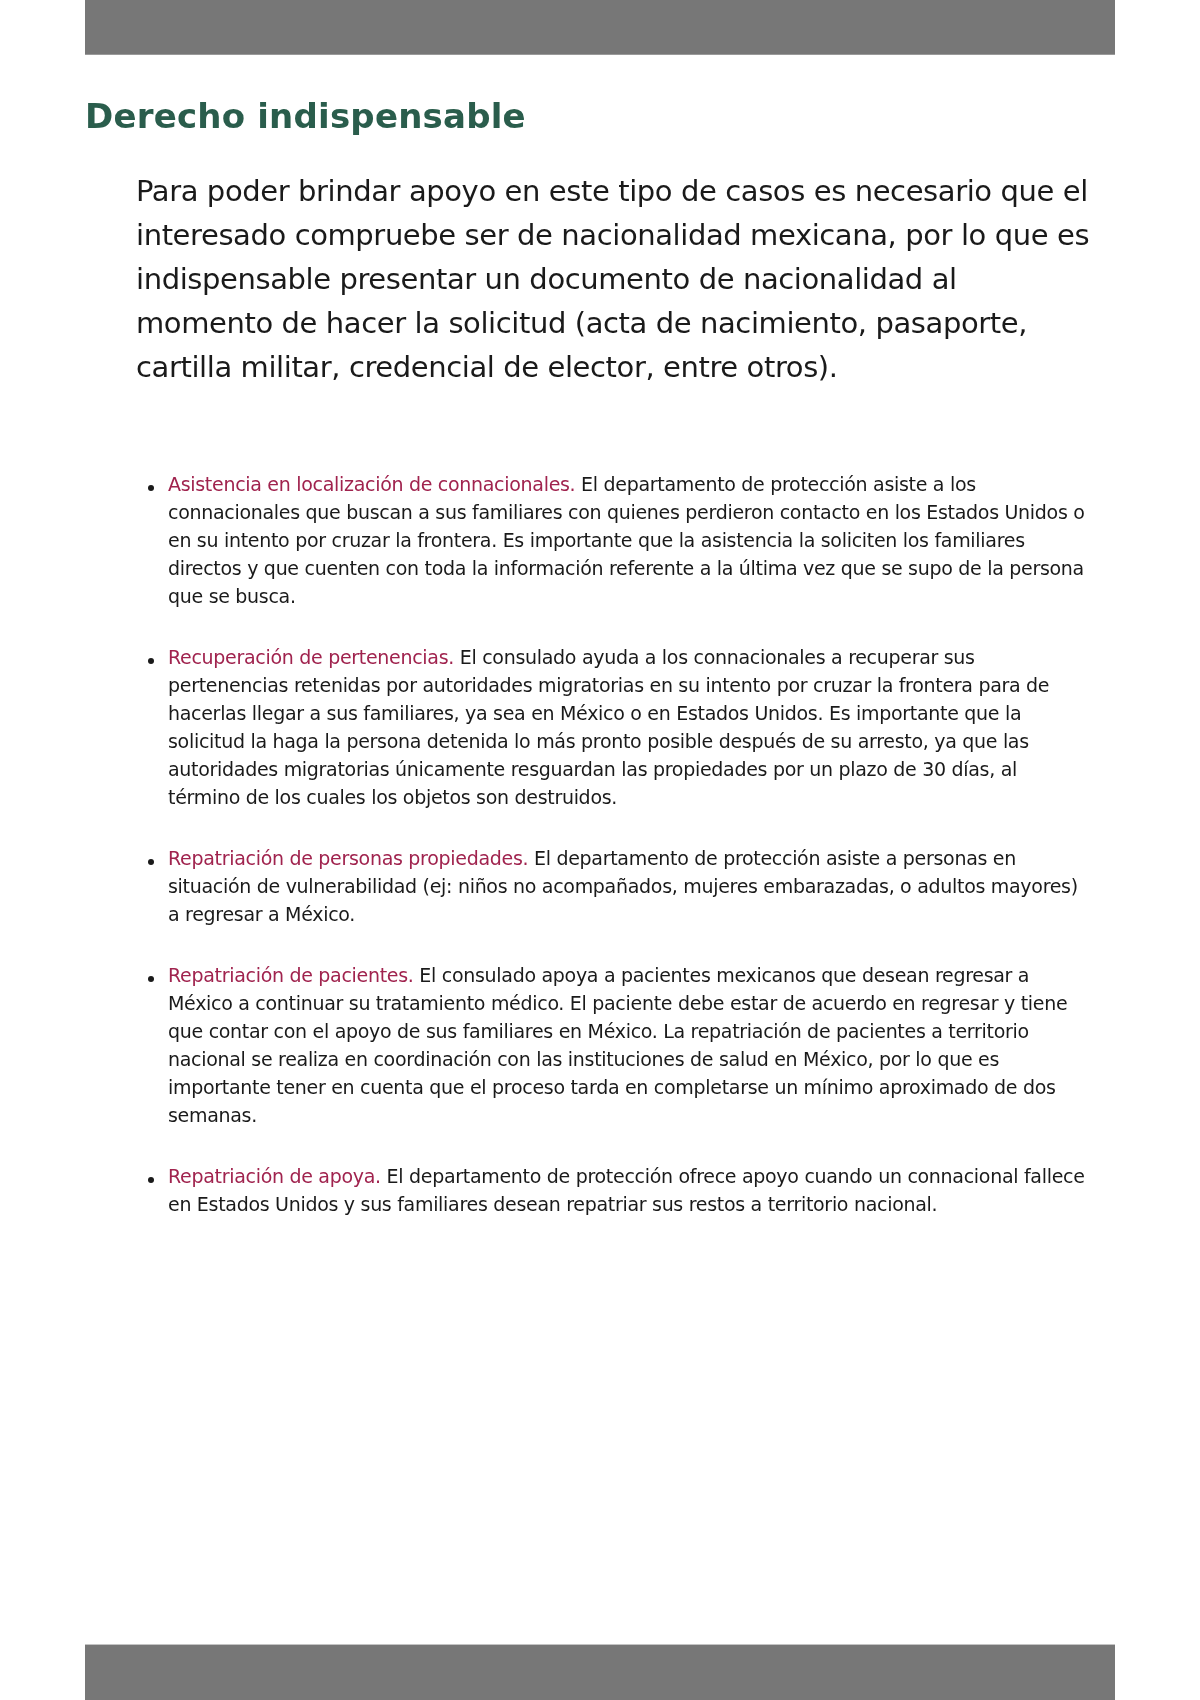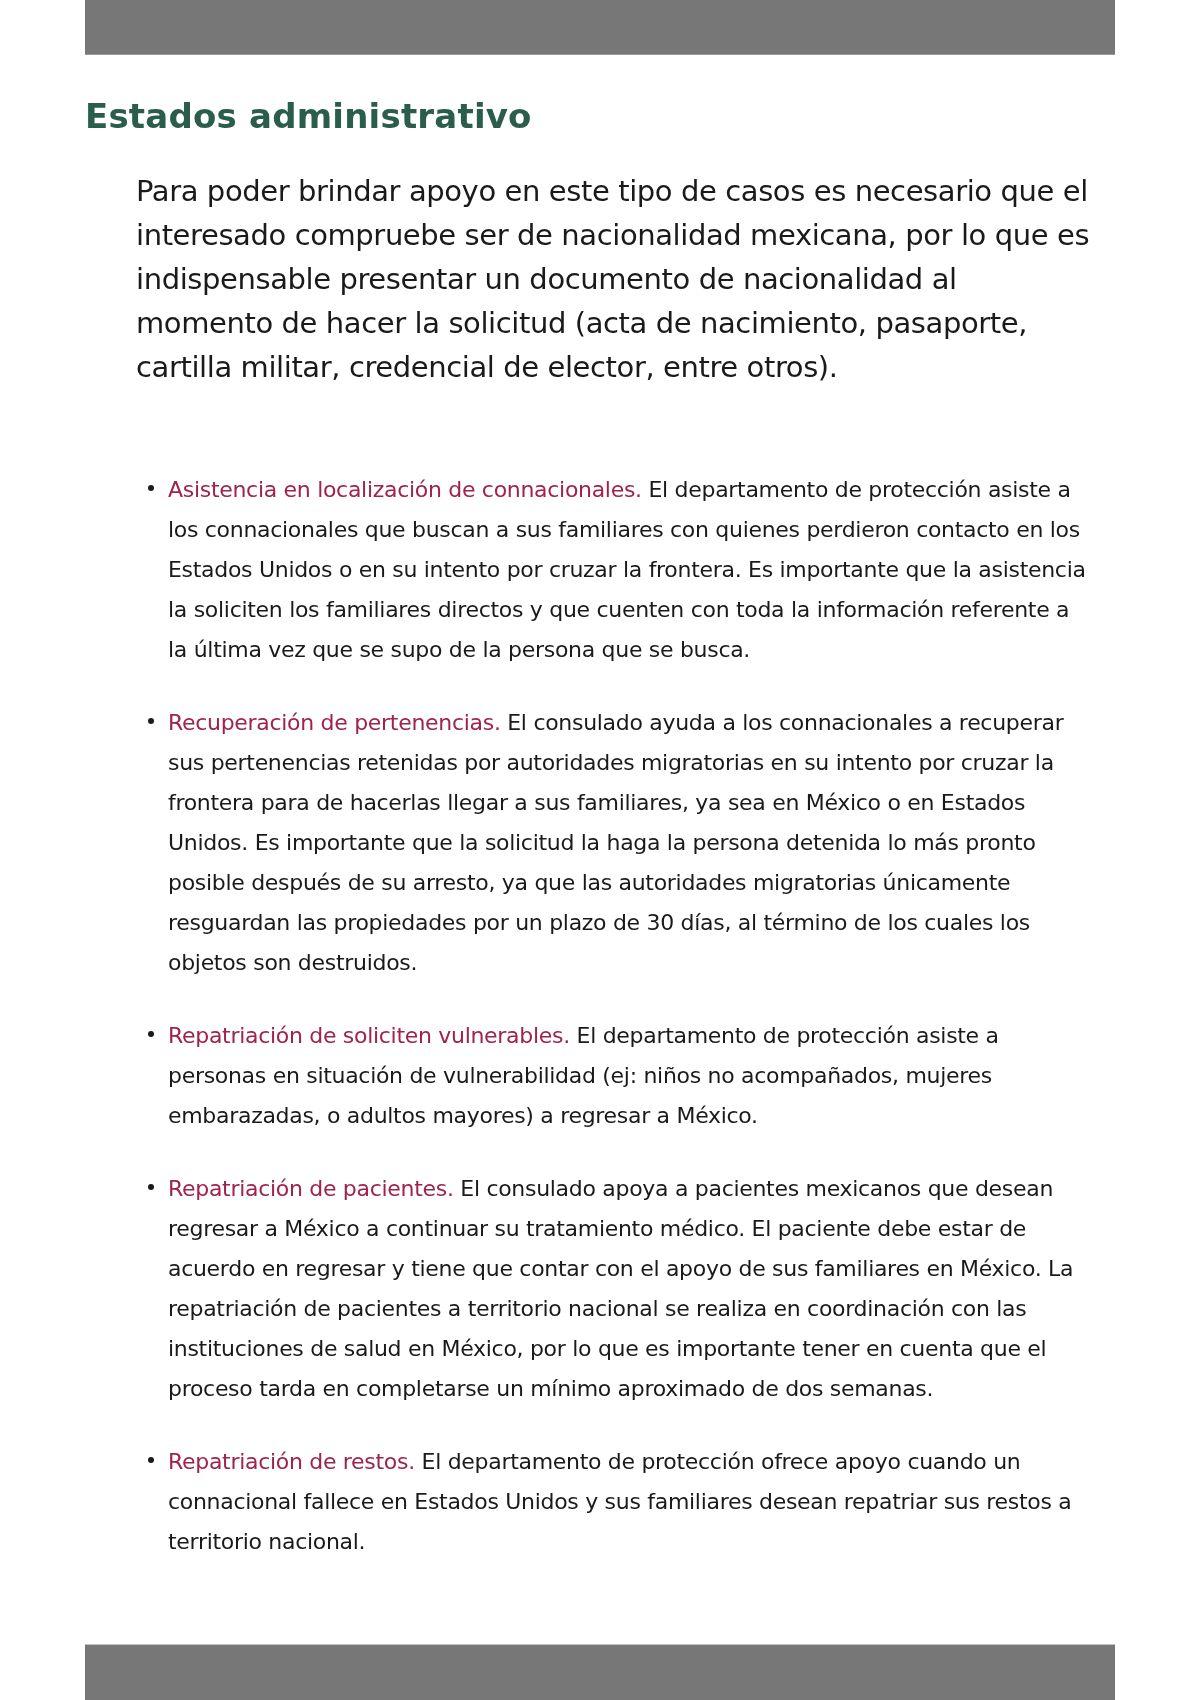--- a/index.html
+++ b/index.html
@@ -8,51 +8,51 @@
   .bar { position: absolute; left: 85px; width: 1030px; background: #777777; }
   .bar.top { top: 0; height: 54px; border-bottom: 1px solid #9a9a9a; }
   .bar.bottom { top: 1644px; height: 56px; border-top: 1px solid #c4c4c4; }
   h1 { position: absolute; left: 85px; top: 96px; margin: 0;
        font-size: 34px; font-weight: bold; color: #2a5d4c; letter-spacing: 0.2px;
        font-family: "DejaVu Sans", sans-serif; }
   .intro { position: absolute; left: 128px; top: 161px; width: 960px; margin: 8px;
            font-size: 29px; line-height: 44px; color: #1a1a1a; letter-spacing: -0.4px; }
   ul.services { position: absolute; left: 168px; top: 470px; width: 920px;
                 margin: 0; padding: 0; list-style: none; }
-  ul.services li { position: relative; font-size: 22px; line-height: 40px;
+  ul.services li { position: relative; font-size: 19px; line-height: 28px;
                    margin: 0 0 33px 0; color: #1a1a1a; letter-spacing: -0.3px; }
   ul.services li .bullet { position: absolute; left: -20px; top: 15px; width: 6px; height: 6px;
                            border-radius: 50%; background: #1a1a1a; }
   .term { color: #a0234e; }
 </style>
 </head>
 <body>
 
 <div class="bar top"></div>
 
-<h1>Estados administrativo</h1>
+<h1>Derecho indispensable</h1>
 
 <p class="intro">Para poder brindar apoyo en este tipo de casos es necesario que el interesado compruebe ser de nacionalidad mexicana, por lo que es indispensable presentar un documento de nacionalidad al momento de hacer la solicitud (acta de nacimiento, pasaporte, cartilla militar, credencial de elector, entre otros).</p>
 
 <ul class="services">
   <li>
     <span class="bullet"></span>
     <span class="term">Asistencia en localización de connacionales.</span><span> El departamento de protección asiste a los connacionales que buscan a sus familiares con quienes perdieron contacto en los Estados Unidos o en su intento por cruzar la frontera. Es importante que la asistencia la soliciten los familiares directos y que cuenten con toda la información referente a la última vez que se supo de la persona que se busca.</span>
   </li>
   <li>
     <span class="bullet"></span>
     <span class="term">Recuperación de pertenencias.</span><span> El consulado ayuda a los connacionales a recuperar sus pertenencias retenidas por autoridades migratorias en su intento por cruzar la frontera para de hacerlas llegar a sus familiares, ya sea en México o en Estados Unidos. Es importante que la solicitud la haga la persona detenida lo más pronto posible después de su arresto, ya que las autoridades migratorias únicamente resguardan las propiedades por un plazo de 30 días, al término de los cuales los objetos son destruidos.</span>
   </li>
   <li>
     <span class="bullet"></span>
-    <span class="term">Repatriación de soliciten vulnerables.</span><span> El departamento de protección asiste a personas en situación de vulnerabilidad (ej: niños no acompañados, mujeres embarazadas, o adultos mayores) a regresar a México.</span>
+    <span class="term">Repatriación de personas propiedades.</span><span> El departamento de protección asiste a personas en situación de vulnerabilidad (ej: niños no acompañados, mujeres embarazadas, o adultos mayores) a regresar a México.</span>
   </li>
   <li>
     <span class="bullet"></span>
     <span class="term">Repatriación de pacientes.</span><span> El consulado apoya a pacientes mexicanos que desean regresar a México a continuar su tratamiento médico. El paciente debe estar de acuerdo en regresar y tiene que contar con el apoyo de sus familiares en México. La repatriación de pacientes a territorio nacional se realiza en coordinación con las instituciones de salud en México, por lo que es importante tener en cuenta que el proceso tarda en completarse un mínimo aproximado de dos semanas.</span>
   </li>
   <li>
     <span class="bullet"></span>
-    <span class="term">Repatriación de restos.</span><span> El departamento de protección ofrece apoyo cuando un connacional fallece en Estados Unidos y sus familiares desean repatriar sus restos a territorio nacional.</span>
+    <span class="term">Repatriación de apoya.</span><span> El departamento de protección ofrece apoyo cuando un connacional fallece en Estados Unidos y sus familiares desean repatriar sus restos a territorio nacional.</span>
   </li>
 </ul>
 
 <div class="bar bottom"></div>
 
 </body></html>

